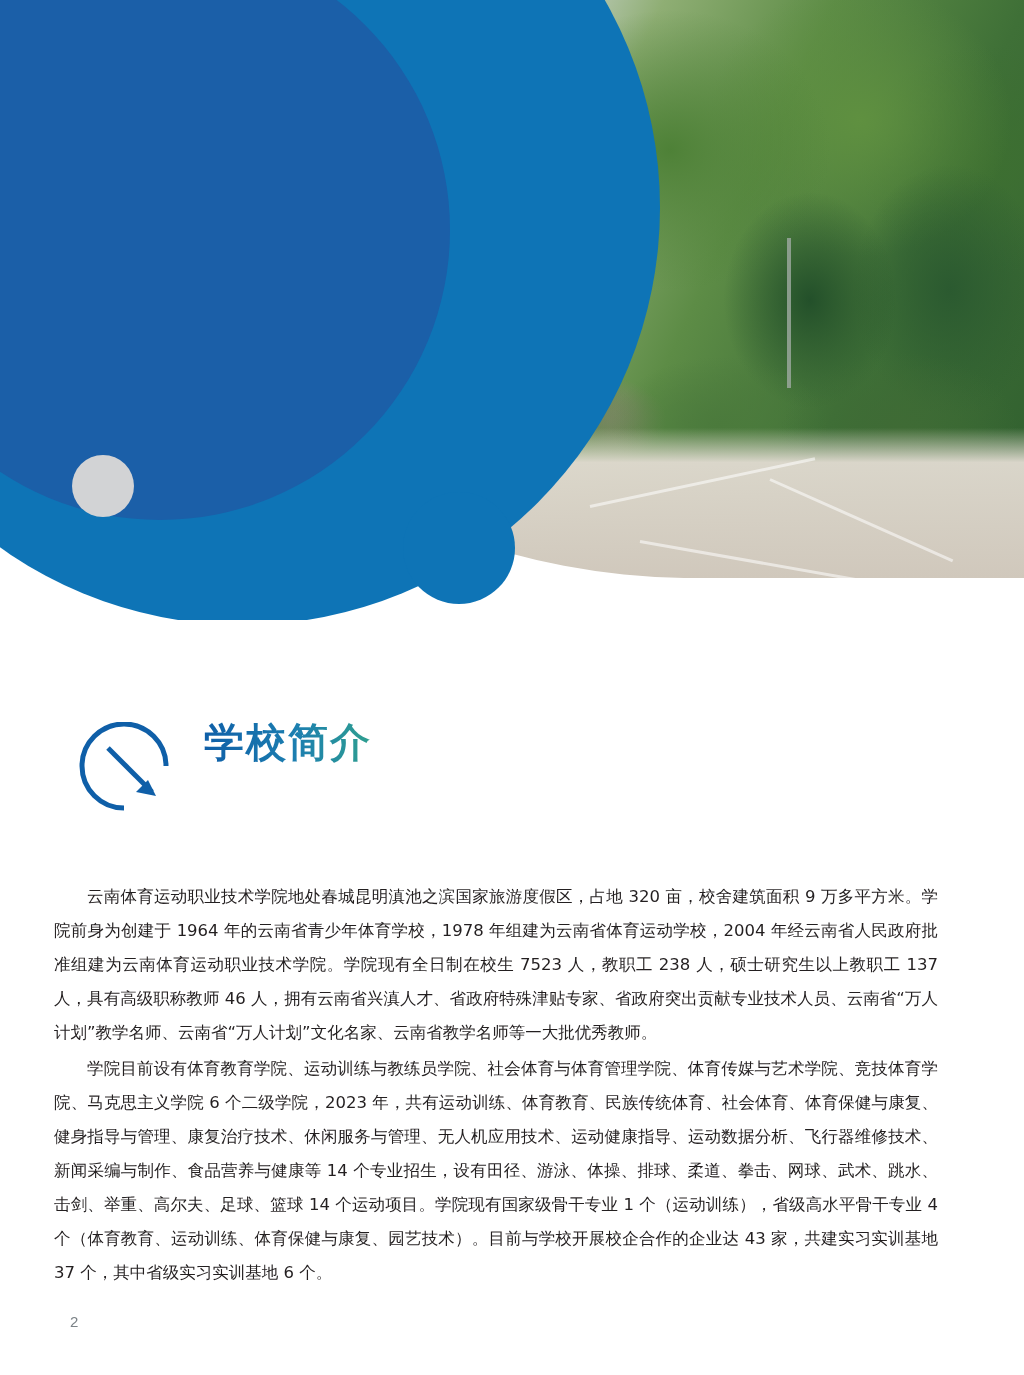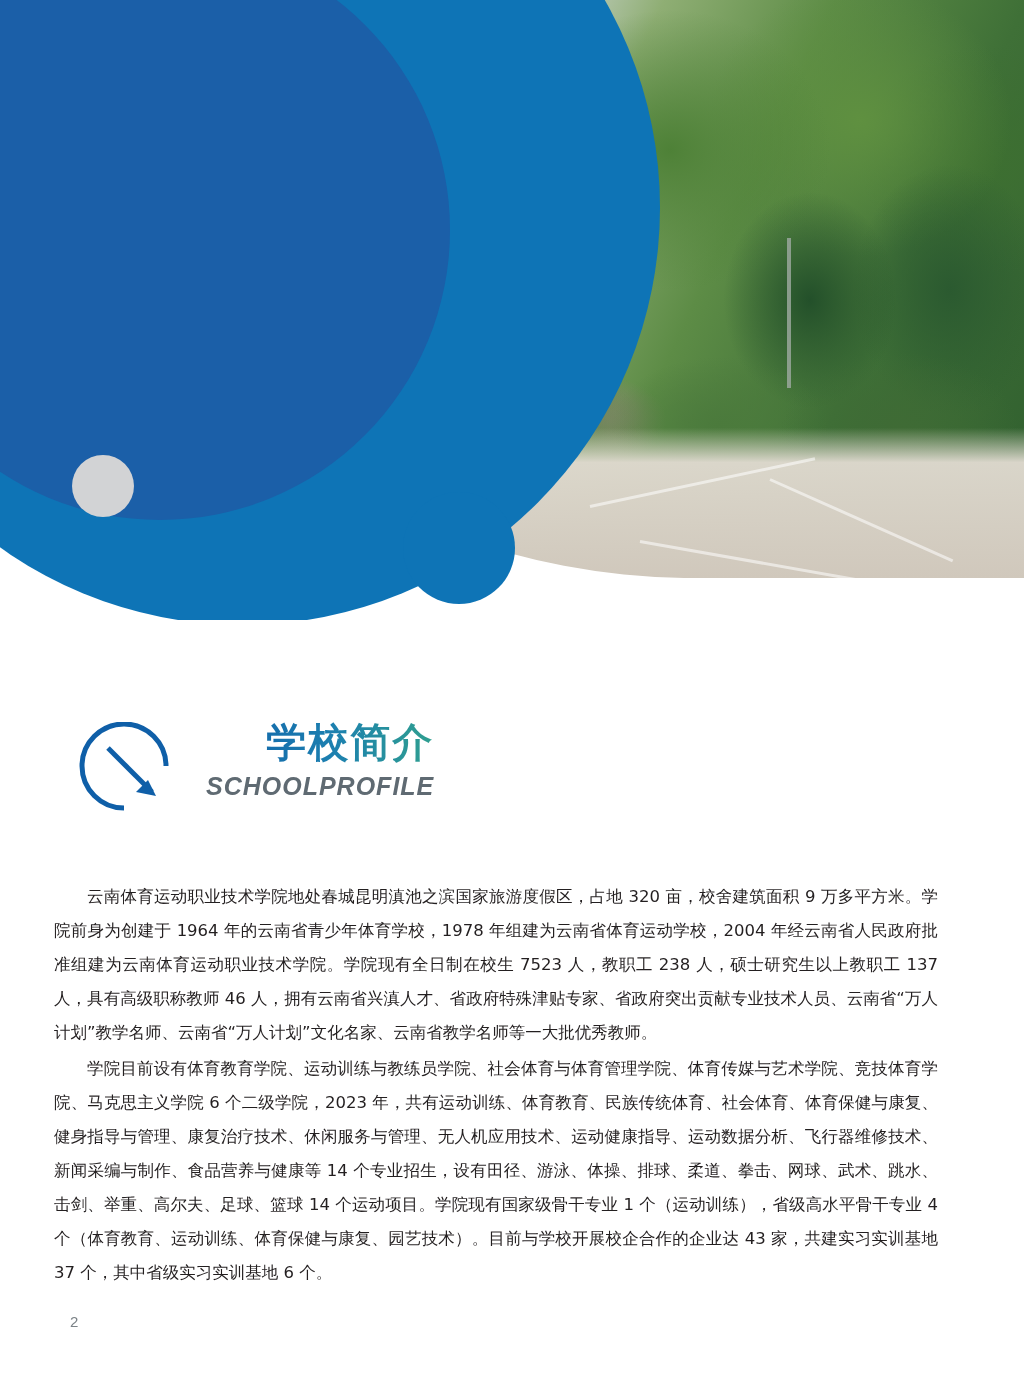--- a/index.html
+++ b/index.html
@@ -150,21 +150,20 @@
     position: absolute;
     left: 0;
     top: 4px;
     width: 92px;
     height: 92px;
   }
   .head-text {
     position: absolute;
     left: 126px;
     top: 0;
-    text-align: right;
   }
   .head-cn {
     font-family: "DejaVu Sans", "Liberation Sans", sans-serif;
     font-size: 40px;
     font-weight: bold;
     letter-spacing: 2px;
     line-height: 1.2;
     background: linear-gradient(90deg, #0f5fa8 0%, #1c7fb0 55%, #2f9f8f 100%);
     -webkit-background-clip: text;
     background-clip: text;
@@ -235,21 +234,20 @@
 </div>
 
 <div class="section-head">
   <svg class="head-icon" viewBox="0 0 92 92">
     <path d="M88,44 A42,42 0 1 0 46,86" fill="none" stroke="#0f5fa8" stroke-width="5"></path>
     <line x1="30" y1="26" x2="74" y2="70" stroke="#0f5fa8" stroke-width="5"></line>
     <polygon points="78,74 58,70 70,58" fill="#0f5fa8"></polygon>
   </svg>
   <div class="head-text">
     <div class="head-cn">学校简介</div>
-    <div class="head-en">SCHOOLPROFILE</div>
   </div>
 </div>
 
 <div class="body-copy">
   <p>云南体育运动职业技术学院地处春城昆明滇池之滨国家旅游度假区，占地 320 亩，校舍建筑面积 9 万多平方米。学院前身为创建于 1964 年的云南省青少年体育学校，1978 年组建为云南省体育运动学校，2004 年经云南省人民政府批准组建为云南体育运动职业技术学院。学院现有全日制在校生 7523 人，教职工 238 人，硕士研究生以上教职工 137 人，具有高级职称教师 46 人，拥有云南省兴滇人才、省政府特殊津贴专家、省政府突出贡献专业技术人员、云南省“万人计划”教学名师、云南省“万人计划”文化名家、云南省教学名师等一大批优秀教师。</p>
   <p>学院目前设有体育教育学院、运动训练与教练员学院、社会体育与体育管理学院、体育传媒与艺术学院、竞技体育学院、马克思主义学院 6 个二级学院，2023 年，共有运动训练、体育教育、民族传统体育、社会体育、体育保健与康复、健身指导与管理、康复治疗技术、休闲服务与管理、无人机应用技术、运动健康指导、运动数据分析、飞行器维修技术、新闻采编与制作、食品营养与健康等 14 个专业招生，设有田径、游泳、体操、排球、柔道、拳击、网球、武术、跳水、击剑、举重、高尔夫、足球、篮球 14 个运动项目。学院现有国家级骨干专业 1 个（运动训练），省级高水平骨干专业 4 个（体育教育、运动训练、体育保健与康复、园艺技术）。目前与学校开展校企合作的企业达 43 家，共建实习实训基地 37 个，其中省级实习实训基地 6 个。</p>
 </div>
 
 <div class="page-num">2</div>
 

